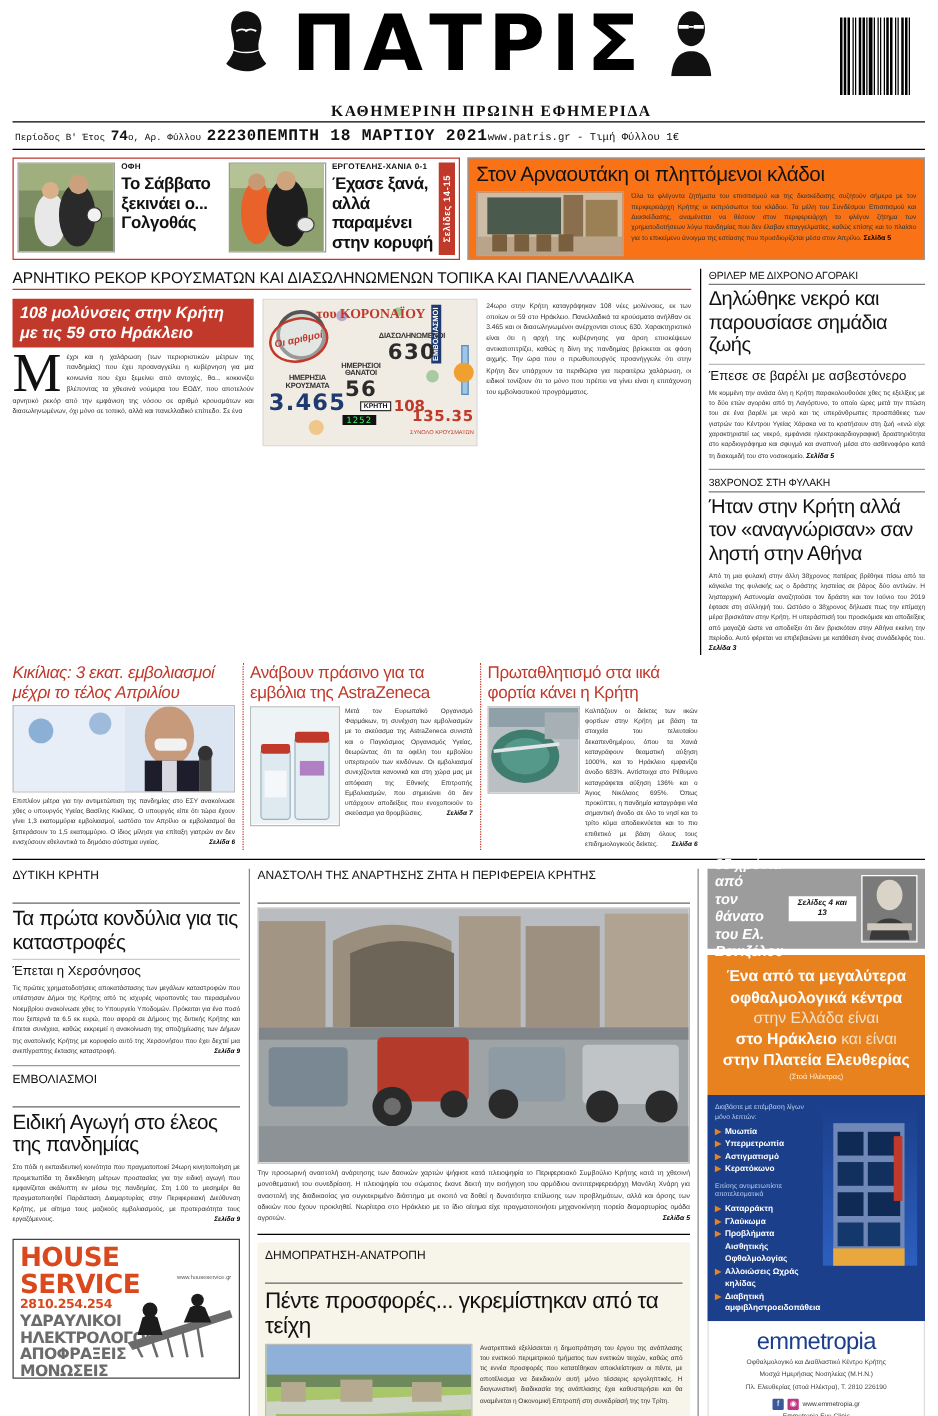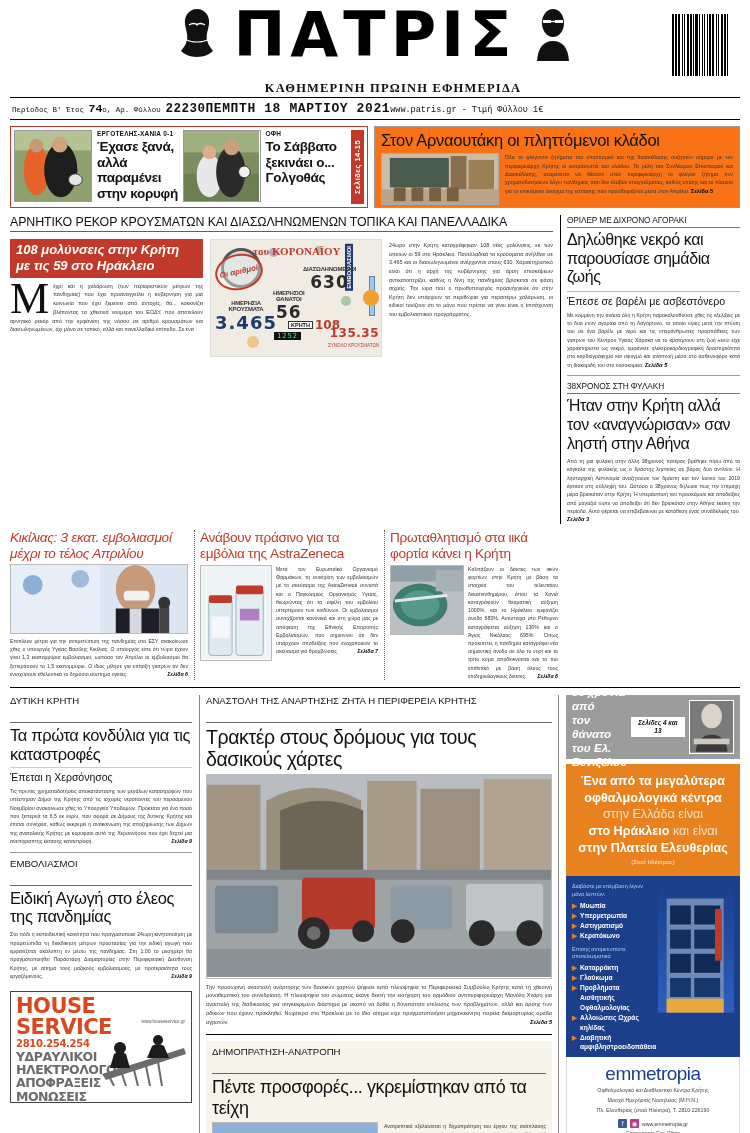--- a/index.html
+++ b/index.html
@@ -273,57 +273,57 @@
     <div class="info-center">ΠΕΜΠΤΗ 18 ΜΑΡΤΙΟΥ 2021</div>
     <div class="info-right">www.patris.gr - Τιμή Φύλλου 1€</div>
   </div>
 
   <div class="teaser-strip">
 
     <div class="sports-box">
       <div class="sports-item">
         <div class="sp-photo">
           <svg class="ph" viewBox="0 0 78 72" preserveAspectRatio="none">
-            <rect width="78" height="72" fill="#8fa06f"></rect>
-            <rect y="0" width="78" height="20" fill="#b5c295"></rect>
-            <ellipse cx="22" cy="40" rx="13" ry="26" fill="#e8622a"></ellipse>
-            <ellipse cx="47" cy="40" rx="17" ry="28" fill="#1e1e1e"></ellipse>
-            <circle cx="22" cy="15" r="7" fill="#c89a74"></circle>
-            <circle cx="46" cy="14" r="8" fill="#cfa37c"></circle>
-            <ellipse cx="62" cy="50" rx="7" ry="6" fill="#e6e6e6" stroke="#444" stroke-width="1"></ellipse>
-          </svg>
-        </div>
-        <div class="sp-text">
-          <div class="sp-kicker">ΕΡΓΟΤΕΛΗΣ-ΧΑΝΙΑ 0-1</div>
-          <div class="sp-head">
-            <div>Έχασε ξανά,</div>
-            <div>αλλά παραμένει</div>
-            <div>στην κορυφή</div>
-          </div>
-        </div>
-      </div>
-      <div class="sports-item">
-        <div class="sp-photo">
-          <svg class="ph" viewBox="0 0 78 72" preserveAspectRatio="none">
             <rect width="78" height="72" fill="#7d8f62"></rect>
             <rect y="0" width="78" height="22" fill="#9fb07e"></rect>
             <rect y="44" width="78" height="28" fill="#6c7f52"></rect>
             <ellipse cx="26" cy="46" rx="13" ry="22" fill="#e8e8e8"></ellipse>
             <ellipse cx="48" cy="42" rx="15" ry="26" fill="#2a2a2a"></ellipse>
             <circle cx="26" cy="22" r="7" fill="#d9b08a"></circle>
             <circle cx="49" cy="17" r="8" fill="#caa07d"></circle>
             <circle cx="62" cy="42" r="6" fill="#f2f2f2" stroke="#333" stroke-width="1"></circle>
           </svg>
         </div>
         <div class="sp-text">
           <div class="sp-kicker">ΟΦΗ</div>
           <div class="sp-head">
             <div>Το Σάββατο</div>
             <div>ξεκινάει ο...</div>
             <div>Γολγοθάς</div>
+          </div>
+        </div>
+      </div>
+      <div class="sports-item">
+        <div class="sp-photo">
+          <svg class="ph" viewBox="0 0 78 72" preserveAspectRatio="none">
+            <rect width="78" height="72" fill="#8fa06f"></rect>
+            <rect y="0" width="78" height="20" fill="#b5c295"></rect>
+            <ellipse cx="22" cy="40" rx="13" ry="26" fill="#e8622a"></ellipse>
+            <ellipse cx="47" cy="40" rx="17" ry="28" fill="#1e1e1e"></ellipse>
+            <circle cx="22" cy="15" r="7" fill="#c89a74"></circle>
+            <circle cx="46" cy="14" r="8" fill="#cfa37c"></circle>
+            <ellipse cx="62" cy="50" rx="7" ry="6" fill="#e6e6e6" stroke="#444" stroke-width="1"></ellipse>
+          </svg>
+        </div>
+        <div class="sp-text">
+          <div class="sp-kicker">ΕΡΓΟΤΕΛΗΣ-ΧΑΝΙΑ 0-1</div>
+          <div class="sp-head">
+            <div>Έχασε ξανά,</div>
+            <div>αλλά παραμένει</div>
+            <div>στην κορυφή</div>
           </div>
         </div>
       </div>
       <div class="sp-pages">Σελίδες 14-15</div>
     </div>
 
     <div class="top-right-box">
       <div class="trb-head">Στον Αρναουτάκη οι πληττόμενοι κλάδοι</div>
       <div class="trb-body">
         <div class="trb-photo">
@@ -543,21 +543,20 @@
           <path d="M18 24 q6 -4 12 0 l4 14 h-20 z" fill="#1c1c1c"></path>
           <circle cx="62" cy="10" r="5" fill="#1c1c1c"></circle>
           <path d="M56 16 q6 -4 12 0 l5 12 h-22 z" fill="#1c1c1c"></path>
         </svg>
       </div>
     </div>
 
     <div class="low-mid">
       <div>
         <div class="sec-kicker">ΑΝΑΣΤΟΛΗ ΤΗΣ ΑΝΑΡΤΗΣΗΣ ΖΗΤΑ Η ΠΕΡΙΦΕΡΕΙΑ ΚΡΗΤΗΣ</div>
-        <div class="sec-head" style="font-size:19.5px">Τρακτέρ στους δρόμους για τους δασικούς χάρτες</div>
         <div class="mid-photo">
           <svg class="ph" viewBox="0 0 348 205" preserveAspectRatio="none">
             <rect width="348" height="205" fill="#cfd2d0"></rect>
             <rect x="0" y="0" width="348" height="96" fill="#b9bcc0"></rect>
             <path d="M60 96 L60 26 q48 -26 96 0 L156 96 Z" fill="#9a8f7d"></path>
             <path d="M74 96 L74 36 q42 -20 84 0 L158 96 Z" fill="#6e6559"></path>
             <rect x="0" y="10" width="54" height="86" fill="#a39583"></rect>
             <rect x="162" y="6" width="50" height="90" fill="#a89a88"></rect>
             <rect x="216" y="14" width="60" height="82" fill="#9d9081"></rect>
             <rect x="280" y="4" width="68" height="92" fill="#b0a391"></rect>

